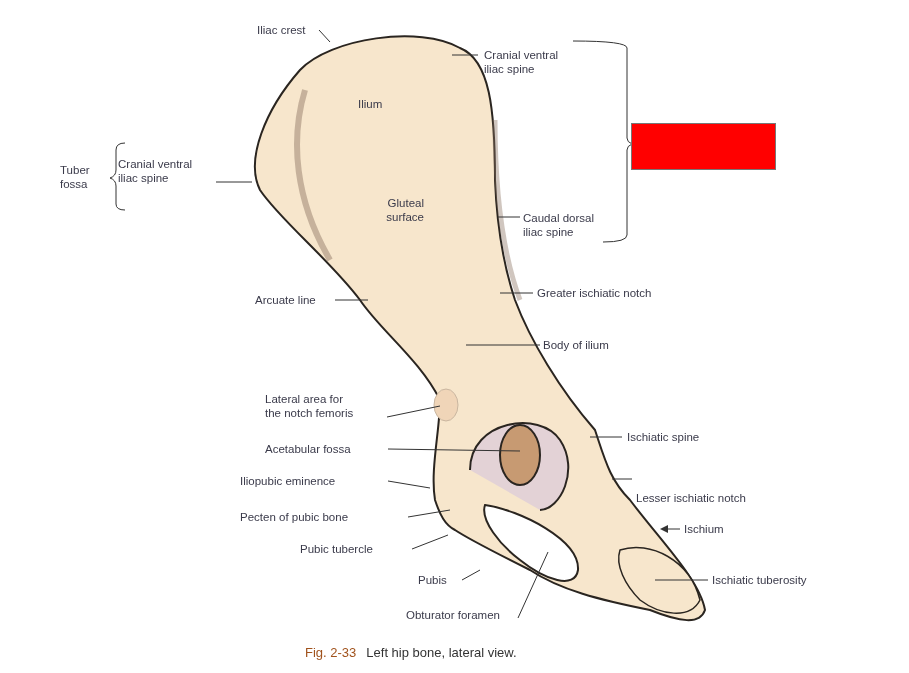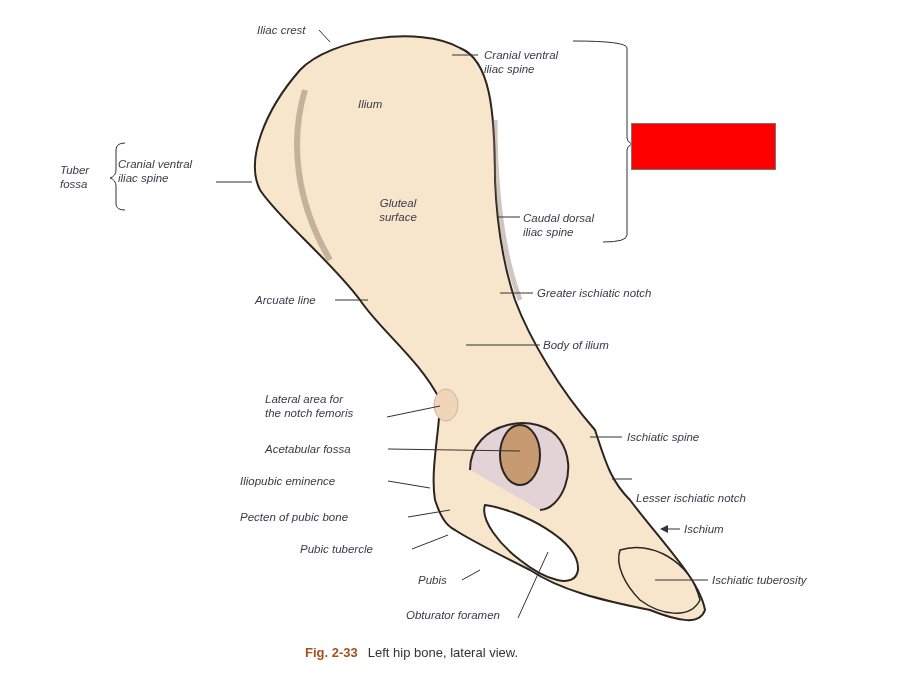--- a/index.html
+++ b/index.html
@@ -1,25 +1,25 @@
 <!DOCTYPE html>
 <html><head>
 <meta charset="utf-8">
 <style>
   html, body { margin: 0; padding: 0; background: #ffffff; }
   body { width: 909px; height: 673px; position: relative; overflow: hidden;
          font-family: "Liberation Sans", sans-serif; }
   #figure { position: absolute; left: 0; top: 0; width: 909px; height: 673px; }
   .lbl { position: absolute; font-size: 11.5px; line-height: 14px; color: #3a3a4a;
-         font-family: "Liberation Sans", sans-serif; white-space: nowrap; font-style: italic; }
+         font-family: "Liberation Sans", sans-serif; white-space: nowrap; }
   .right { text-align: left; }
-  .center { text-align: center; }
+  .center { text-align: right; }
   #caption { position: absolute; left: 305px; top: 645px; font-size: 13px; color: #333;
              font-family: "Liberation Sans", sans-serif; white-space: nowrap; }
-  #caption .fig { color: #a0521c; font-weight: bold; margin-right: 10px; }
+  #caption .fig { color: #a0521c; font-weight: normal; margin-right: 10px; }
   #redact { position: absolute; left: 631px; top: 123px; width: 145px; height: 47px;
             background: #ff0000; border: 1px solid #777; box-sizing: border-box; }
 </style>
 </head>
 <body>
 
 <div id="figure">
   <svg width="909" height="673" style="position:absolute;left:0;top:0">
 
     <path d="M300,70 C330,38 420,25 460,48 C490,60 495,110 495,180 C497,230 505,270 515,300

